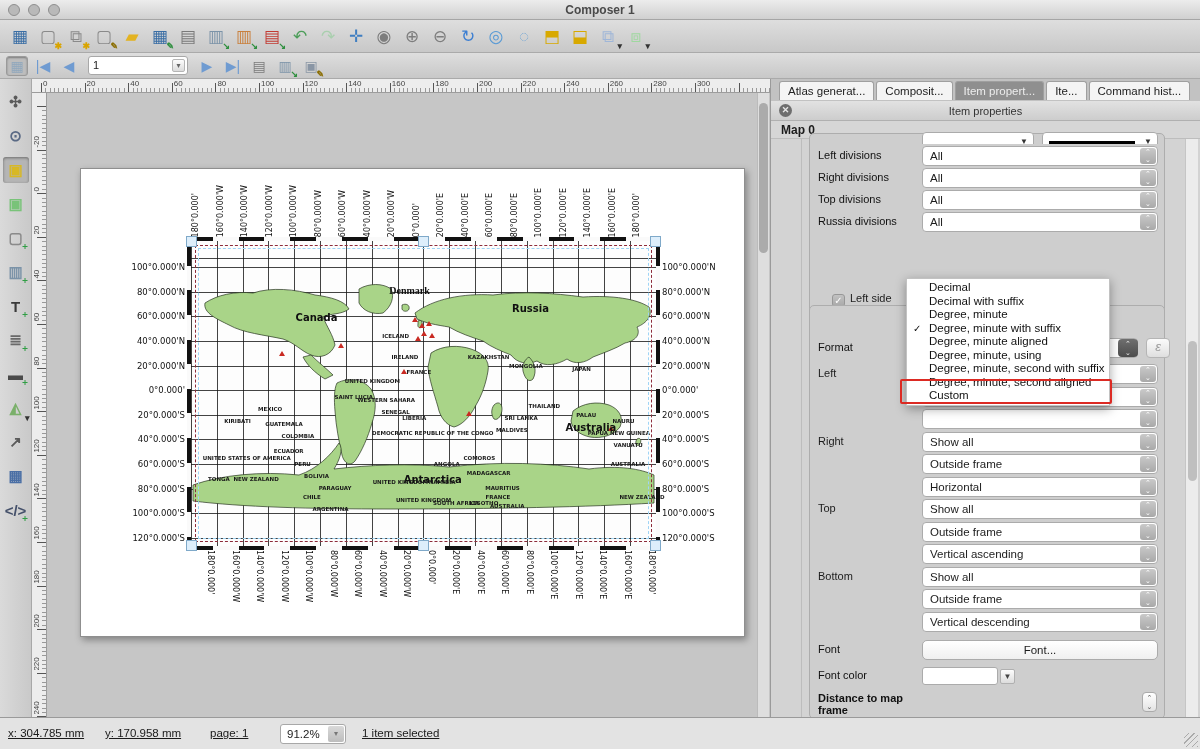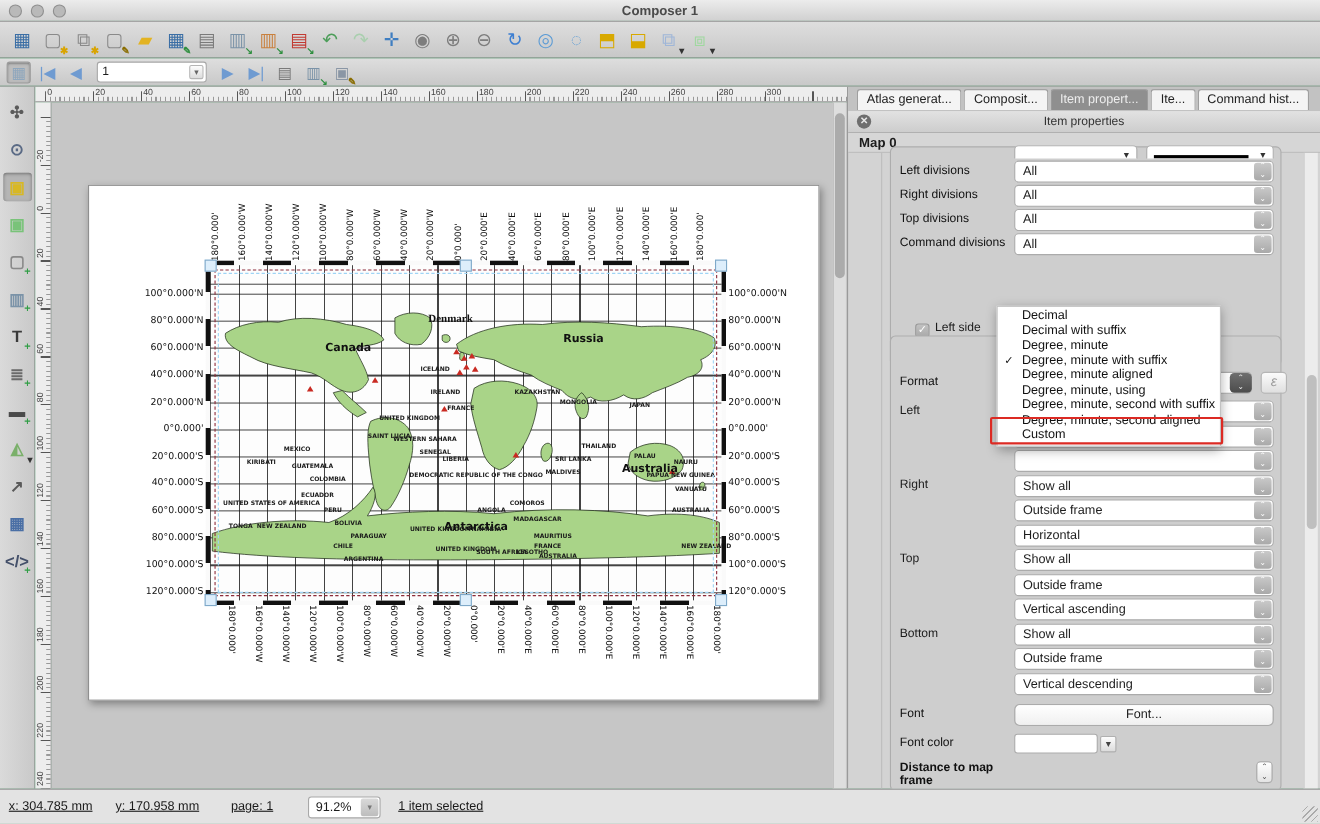--- a/index.html
+++ b/index.html
@@ -1,17 +1,17 @@
 <!DOCTYPE html>
 <html><head>
 <meta charset="utf-8">
 <style>
   *{margin:0;padding:0;box-sizing:border-box;}
   html,body{width:1200px;height:749px;overflow:hidden;font-family:"Liberation Sans",sans-serif;}
-  .window{position:relative;width:1200px;height:749px;background:#15803d;font-size:12px;color:#1c1c1c;}
+  .window{position:relative;width:1200px;height:749px;background:#ef4444;font-size:12px;color:#1c1c1c;}
 
   
   .titlebar{position:absolute;left:0;top:0;width:100%;height:20px;background:linear-gradient(#ececec,#d0d0d0);border-bottom:1px solid #a5a5a5;}
   .traffic{position:absolute;top:4px;width:12px;height:12px;border-radius:50%;background:#b9b9b9;border:1px solid #8f8f8f;}
   .t1{left:8px}.t2{left:28px}.t3{left:48px}
   .win-title{position:absolute;top:3px;width:100%;text-align:center;font-size:12px;font-weight:bold;color:#4a4a4a;}
 
   
   .toolbar{position:absolute;left:0;width:100%;background:linear-gradient(#dedede,#c8c8c8);border-bottom:1px solid #aaa;display:flex;align-items:center;}
   .tb1{top:20px;height:33px;padding-left:6px;}
@@ -509,21 +509,21 @@
               <span class="plabel">Right divisions</span>
               <span class="combo"><span>All</span><span class="spin">⌃<br>⌄</span></span>
             </div>
 
             <div class="prow division-row" style="top: 56px;">
               <span class="plabel">Top divisions</span>
               <span class="combo"><span>All</span><span class="spin">⌃<br>⌄</span></span>
             </div>
 
             <div class="prow division-row" style="top: 78px;">
-              <span class="plabel">Command divisions</span>
+              <span class="plabel">Russia divisions</span>
               <span class="combo"><span>All</span><span class="spin">⌃<br>⌄</span></span>
             </div>
           </div>
         <div>
 
             <span class="checkrow side-check" style="left: 22px; top: 158px;"><span class="cbx">✓</span><span>Left side</span></span>
 
             <span class="checkrow side-check" style="left: 212px; top: 158px;"><span class="cbx">✓</span><span>Right side</span></span>
 
             <span class="checkrow side-check" style="left: 22px; top: 174px;"><span class="cbx">✓</span><span>Top side</span></span>

